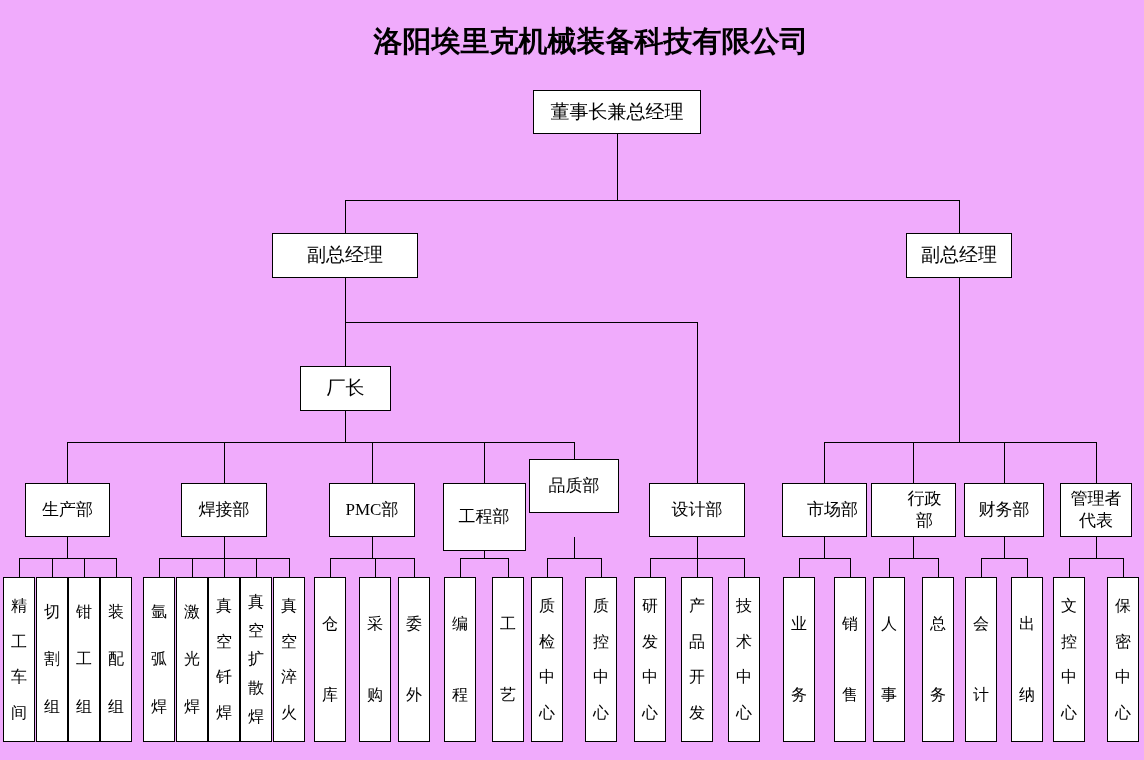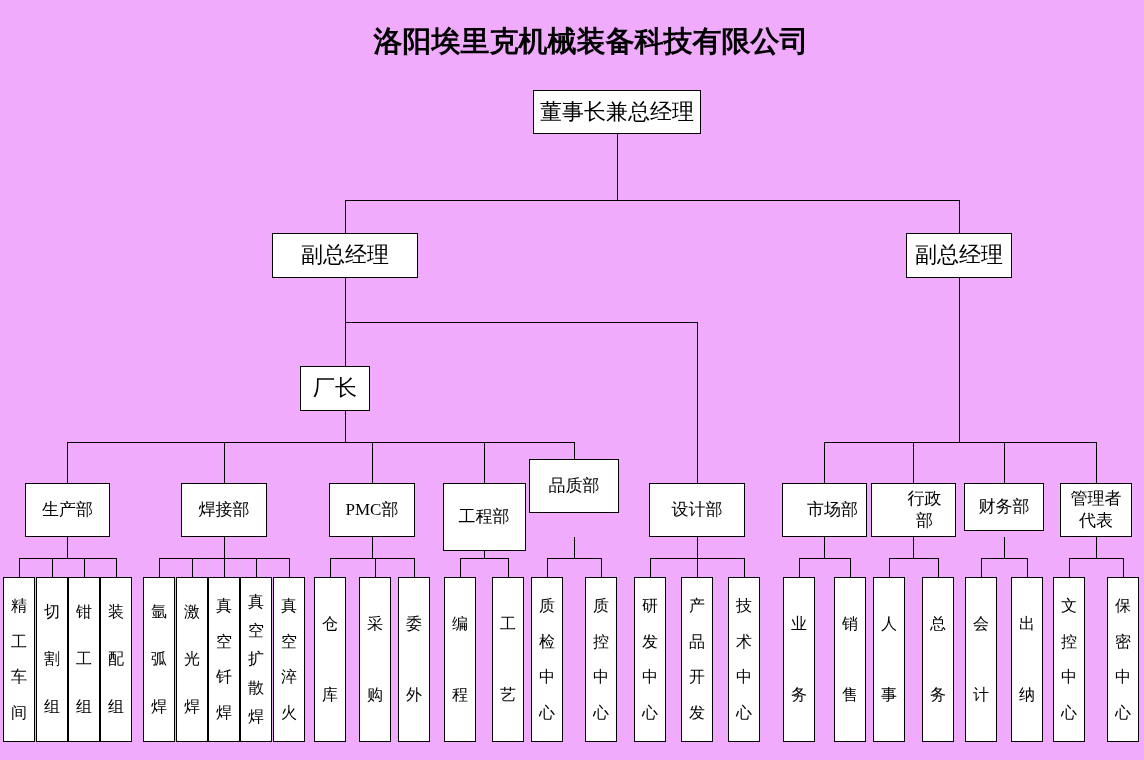--- a/index.html
+++ b/index.html
@@ -32,21 +32,21 @@
     position: absolute;
     background: #ffffff;
     border: 1px solid #000000;
     box-sizing: border-box;
     display: flex;
     align-items: center;
     justify-content: center;
     text-align: center;
     line-height: 1.3;
   }
-  .top-box  { font-size: 22px; justify-content: center; }
+  .top-box  { font-size: 19px; justify-content: center; }
   .dept-box { font-size: 17px; padding: 0 8px; }
   .unit-box {
     flex-direction: column;
     justify-content: space-around;
     padding: 10px 0;
   }
   .unit-box .ch {
     font-size: 16px;
     line-height: 1;
     display: block;
@@ -129,21 +129,21 @@
   <div id="chart">
       <div class="box top-box" style="left: 533px; top: 90px; width: 168px; height: 44px;">
         <span>董事长兼总经理</span>
       </div>
       <div class="box top-box" style="left: 272px; top: 233px; width: 146px; height: 45px;">
         <span>副总经理</span>
       </div>
       <div class="box top-box" style="left: 906px; top: 233px; width: 106px; height: 45px;">
         <span>副总经理</span>
       </div>
-      <div class="box top-box" style="left: 300px; top: 366px; width: 70px; height: 45px;">
+      <div class="box top-box" style="left: 300px; top: 366px; width: 91px; height: 45px;">
         <span>厂长</span>
       </div>
       <div class="box dept-box" style="left: 25px; top: 483px; width: 85px; height: 54px;">
         <span>生产部</span>
       </div>
       <div class="box unit-box" style="left: 3px; top: 577px; width: 32px; height: 165px;">
         <span class="ch">精</span>
         <span class="ch">工</span>
         <span class="ch">车</span>
         <span class="ch">间</span>
@@ -272,21 +272,21 @@
         <span>行政部</span>
       </div>
       <div class="box unit-box" style="left: 873px; top: 577px; width: 32px; height: 165px;">
         <span class="ch">人</span>
         <span class="ch">事</span>
       </div>
       <div class="box unit-box" style="left: 922px; top: 577px; width: 32px; height: 165px;">
         <span class="ch">总</span>
         <span class="ch">务</span>
       </div>
-      <div class="box dept-box" style="left: 964px; top: 483px; width: 80px; height: 48px;">
+      <div class="box dept-box" style="left: 964px; top: 483px; width: 80px; height: 54px;">
         <span>财务部</span>
       </div>
       <div class="box unit-box" style="left: 965px; top: 577px; width: 32px; height: 165px;">
         <span class="ch">会</span>
         <span class="ch">计</span>
       </div>
       <div class="box unit-box" style="left: 1011px; top: 577px; width: 32px; height: 165px;">
         <span class="ch">出</span>
         <span class="ch">纳</span>
       </div>

